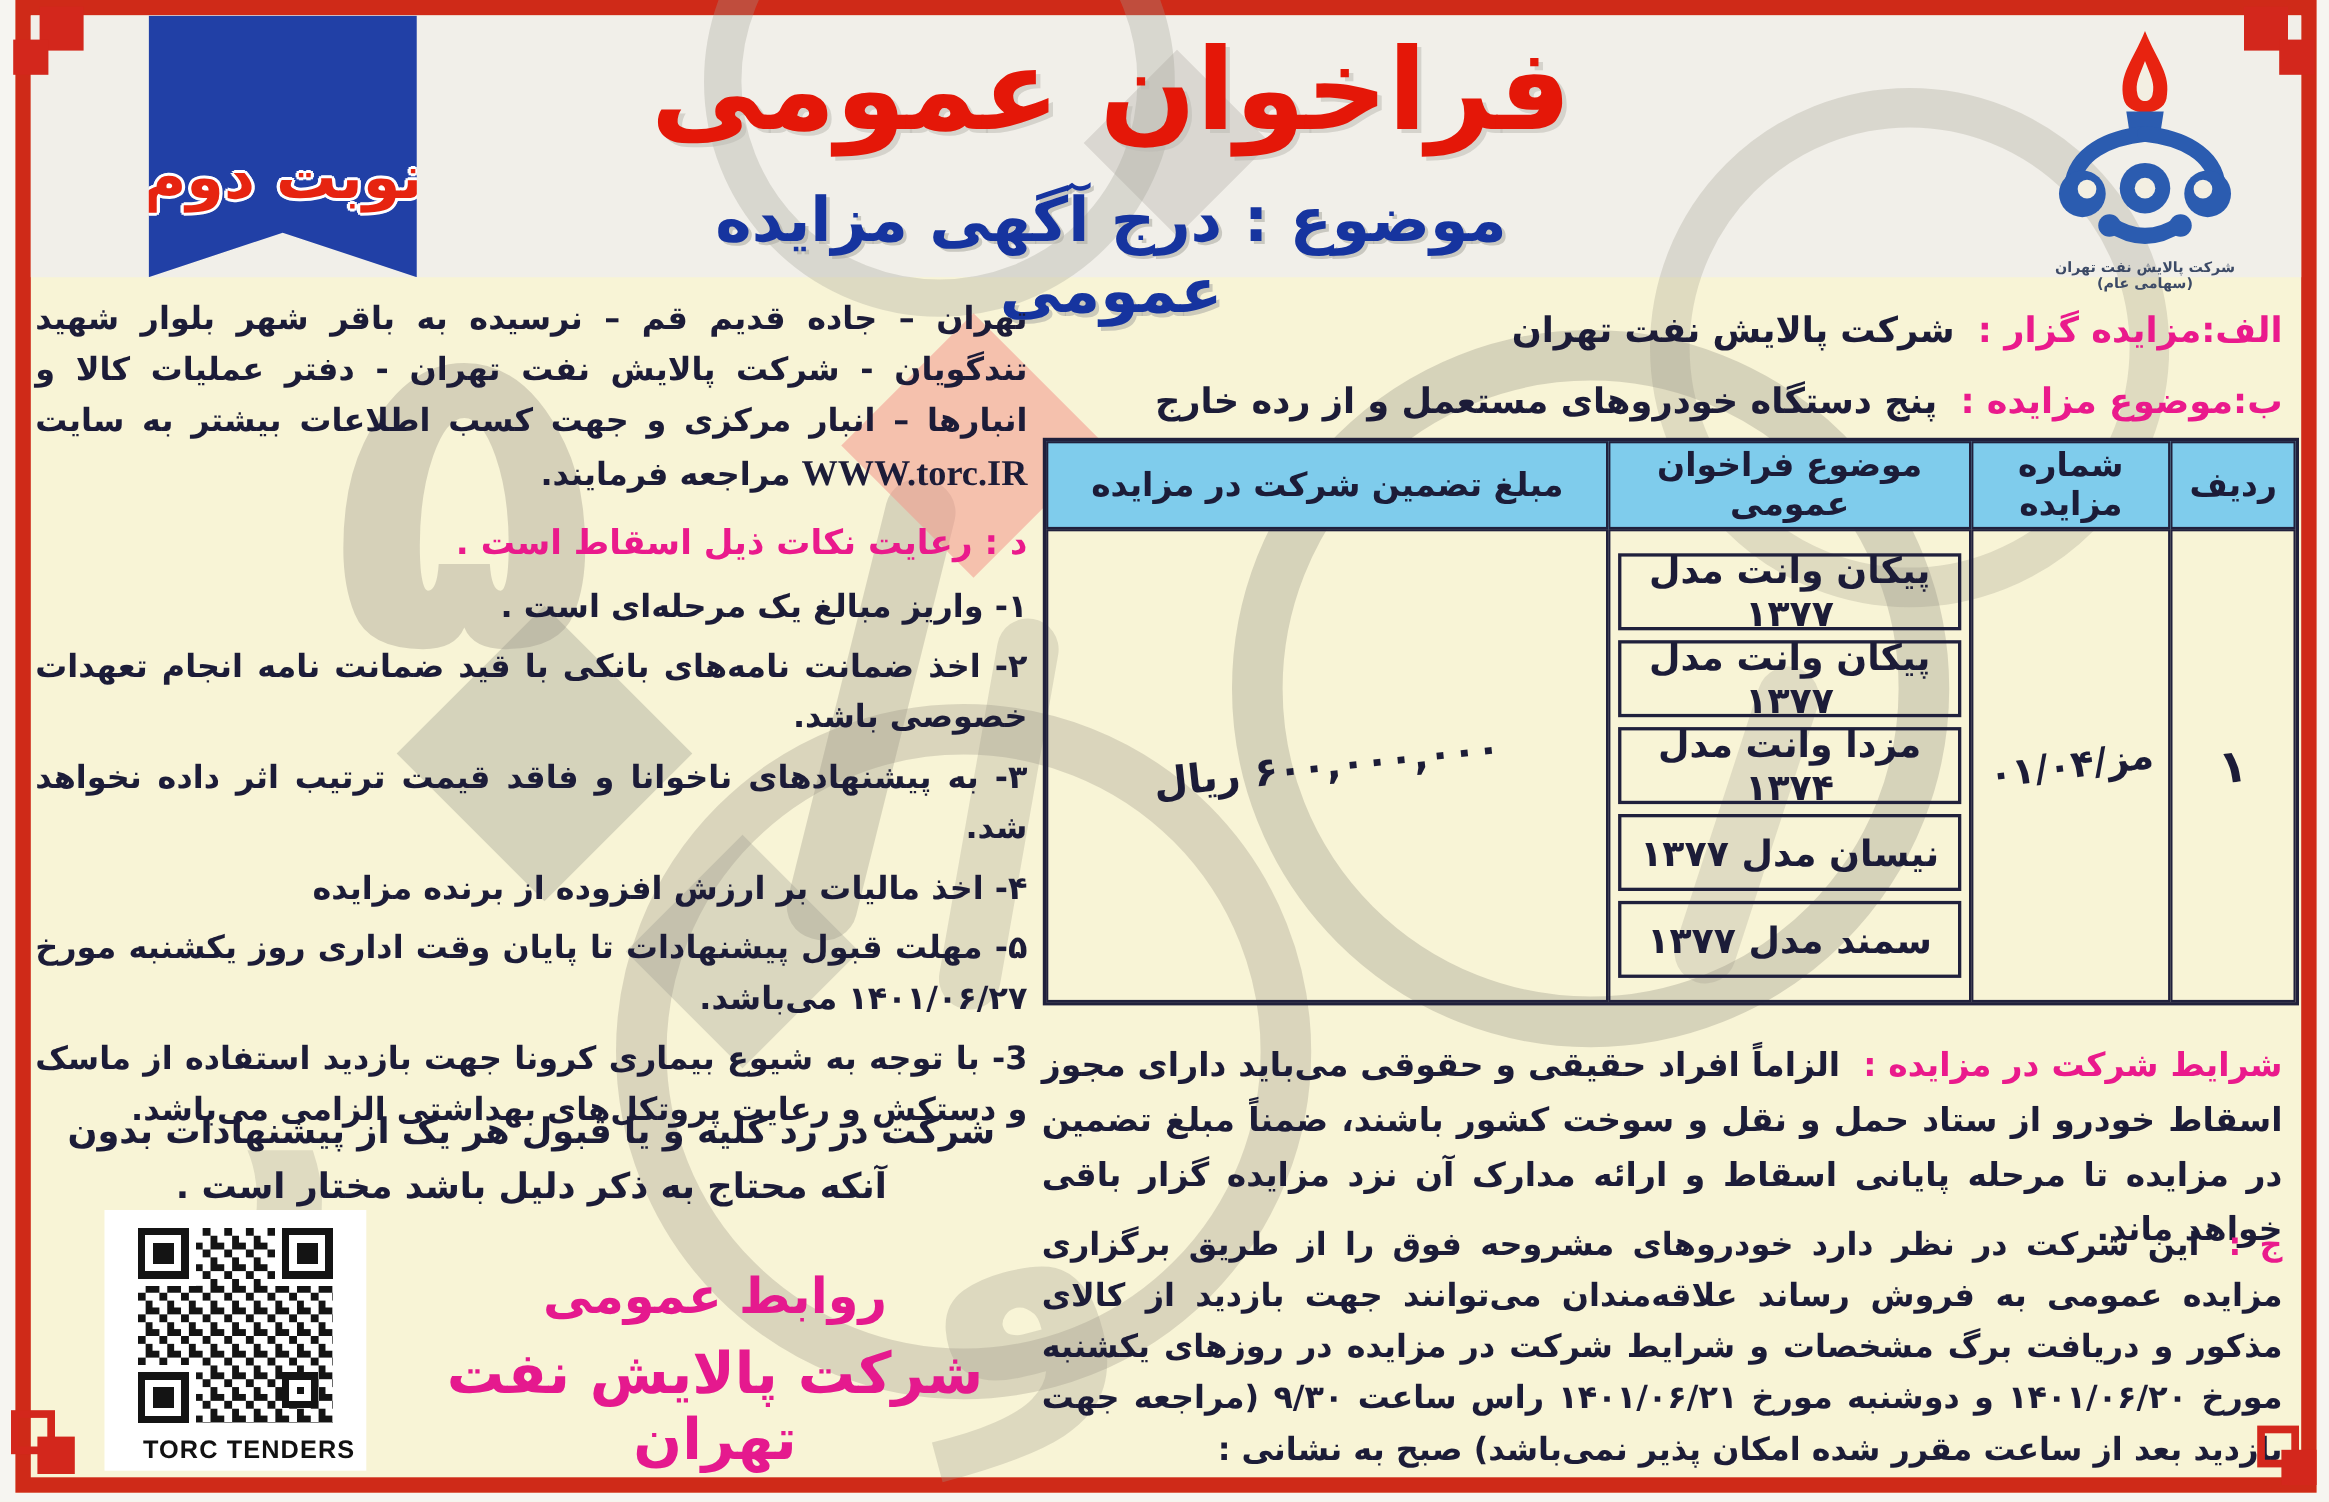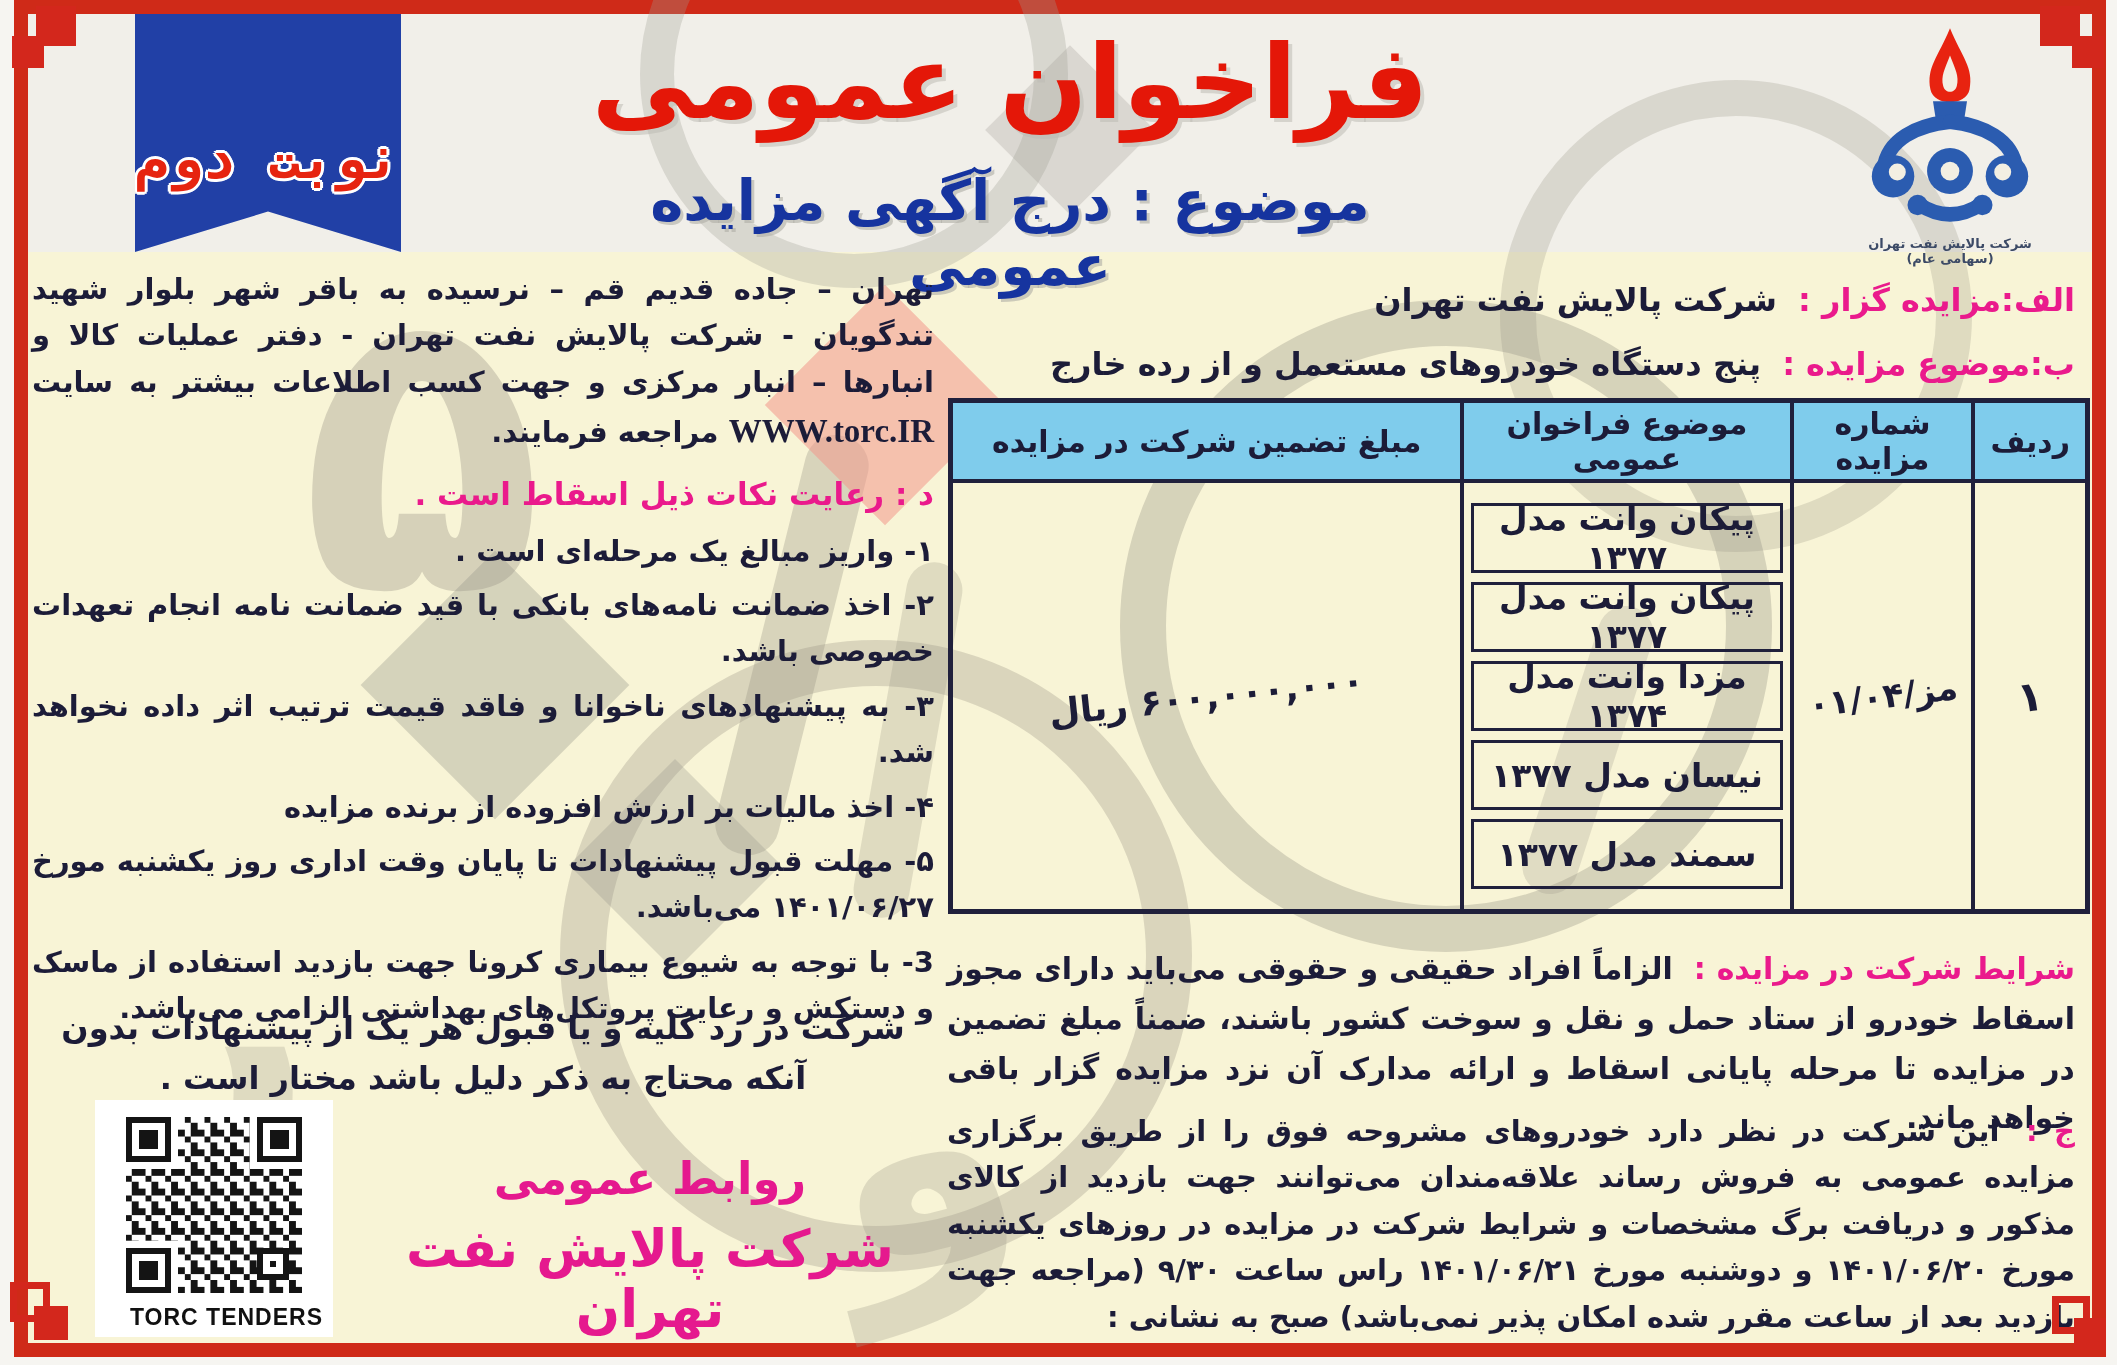--- a/index.html
+++ b/index.html
@@ -11,23 +11,23 @@
   .top-band{position:absolute;left:28px;top:14px;right:25px;height:238px;background:#f1efe9;z-index:1;}
   .corner{position:absolute;z-index:6;background:#d3271c;}
   .corner.hollow{background:transparent;border:7px solid #d3271c;}
   
   .wm{position:absolute;z-index:2;pointer-events:none;}
   .wm-ring{border-radius:50%;}
   .wm-glyph{font-weight:700;line-height:1;}
   .wm-diamond{transform:rotate(45deg);}
   .wm-bar{border-radius:30px;}
   
-  .ribbon{position:absolute;left:135px;top:14px;width:266px;height:238px;background:#2140a6;z-index:3;
+  .ribbon{position:absolute;left:135px;top:14px;width:244px;height:238px;background:#2140a6;z-index:3;
           clip-path:polygon(0 0,100% 0,100% 100%,50% 83%,0 100%);
-          display:flex;align-items:center;justify-content:center;padding-top:55px;box-sizing:border-box;font-family:Liberation Mono, monospace;}
+          display:flex;align-items:center;justify-content:center;padding-top:55px;box-sizing:border-box;}
   .ribbon span{font-size:55px;font-weight:700;color:#e62410;white-space:nowrap;
           text-shadow:3px 0 0 #fff,-3px 0 0 #fff,0 3px 0 #fff,0 -3px 0 #fff,
                       2px 2px 0 #fff,-2px -2px 0 #fff,2px -2px 0 #fff,-2px 2px 0 #fff;}
   .title{position:absolute;left:560px;top:22px;width:900px;margin:0;text-align:center;z-index:3;
          font-size:103px;font-weight:700;color:#e41708;text-shadow:4px 4px 0 rgba(190,188,180,.55);}
   .subtitle{position:absolute;left:560px;top:168px;width:900px;margin:0;text-align:center;z-index:3;
          font-size:56px;font-weight:700;color:#16349f;text-shadow:3px 3px 0 rgba(175,173,165,.6);}
   .logo{position:absolute;left:1852px;top:22px;width:196px;text-align:center;z-index:3;}
   .logo-caption{font-size:13px;font-weight:700;color:#3c4a66;margin-top:2px;}
   

